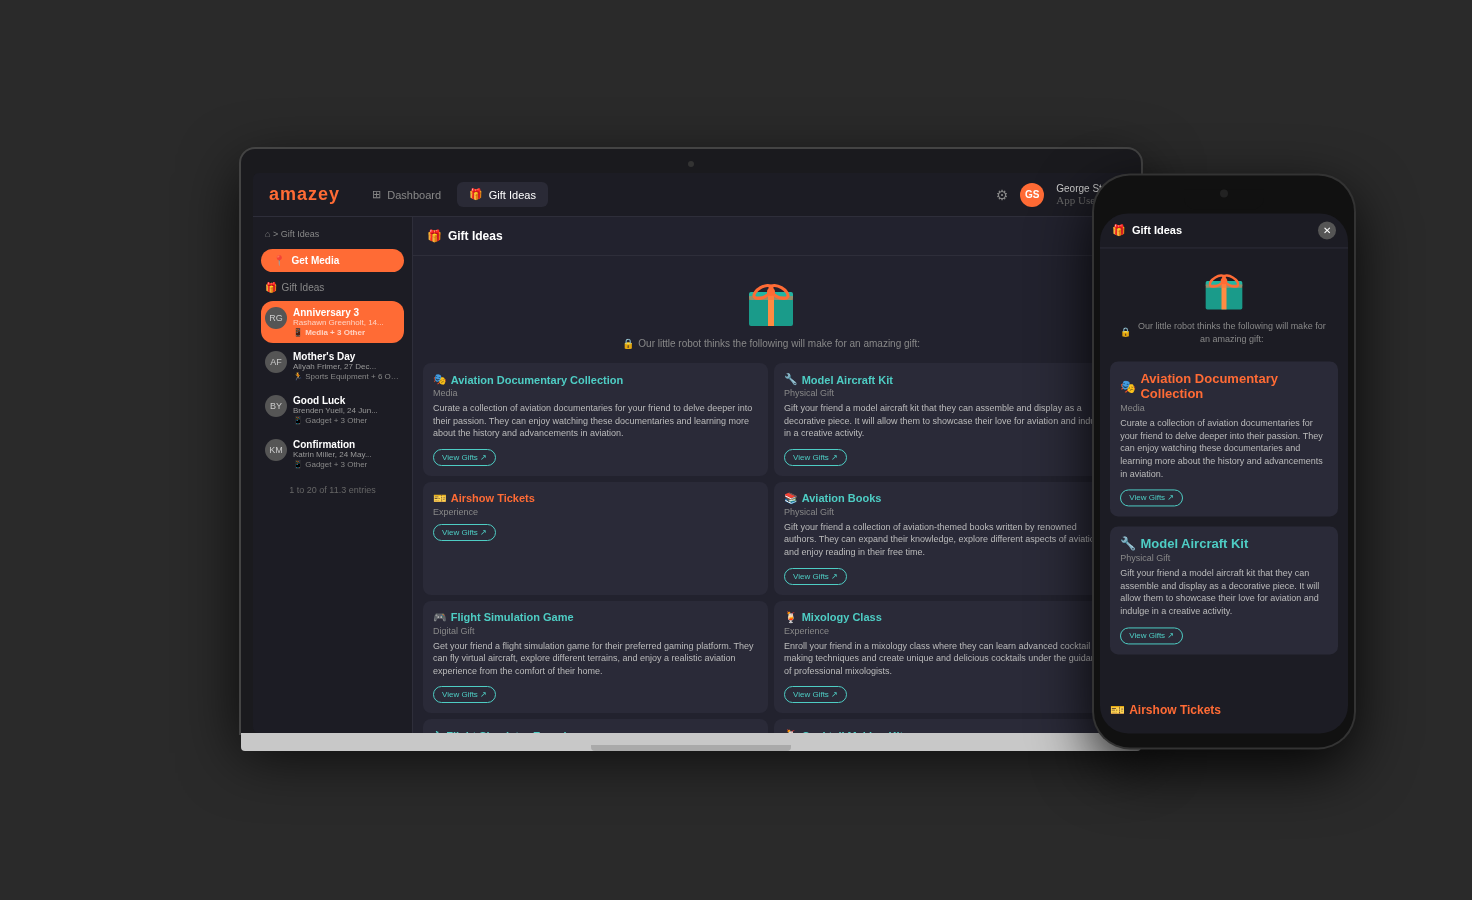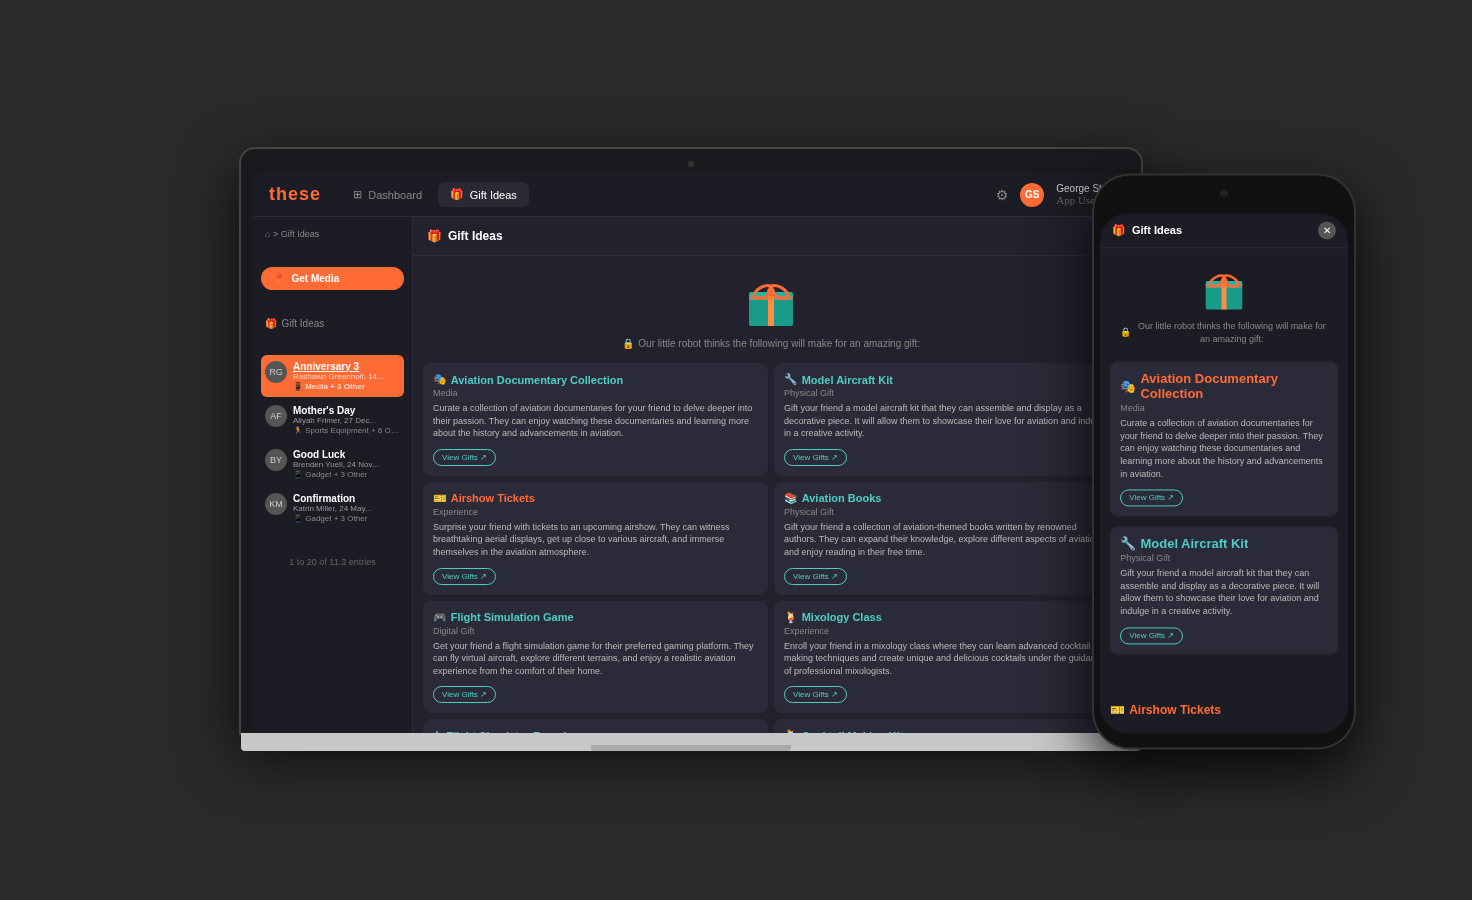--- a/index.html
+++ b/index.html
@@ -98,21 +98,21 @@
     .user-role { font-size: 11px; color: #666; font-family: Liberation Serif, serif; }
 
     
     .sidebar {
       width: 160px;
       background: #1c1c24;
       border-right: 1px solid #2e2e3a;
       padding: 12px 8px;
       display: flex;
       flex-direction: column;
-      gap: 24px;
+      gap: 6px;
       overflow-y: auto;
       flex-shrink: 0;
     }
     .breadcrumb { font-size: 9px; color: #666; padding: 0 4px 4px; }
     .breadcrumb span { color: #888; }
     .get-ideas-btn {
       background: #ff6b35;
       color: #fff;
       border: none;
       border-radius: 20px;
@@ -123,32 +123,32 @@
       font-weight: 600;
     }
     .section-label {
       font-size: 10px; color: #888;
       padding: 4px 4px 2px;
       display: flex; align-items: center; gap: 4px;
     }
     .gift-list { display: flex; flex-direction: column; gap: 2px; }
     .gift-item {
       display: flex; align-items: flex-start; gap: 6px;
-      padding: 6px 4px; border-radius: 6px; cursor: pointer;
+      padding: 6px 4px; border-radius: 12px; cursor: pointer;
     }
     .gift-item.active { background: #ff6b35; }
     .gift-item-avatar {
       width: 22px; height: 22px; border-radius: 50%;
       background: #555; flex-shrink: 0;
       overflow: hidden; display: flex; align-items: center; justify-content: center;
       font-size: 9px; color: #ccc;
     }
     .gift-item-info { flex: 1; min-width: 0; }
     .gift-item-name { font-size: 10px; color: #fff; font-weight: 600; white-space: nowrap; overflow: hidden; text-overflow: ellipsis; }
-    .gift-item.active .gift-item-name { color: #fff; text-decoration: underline; }
+    .gift-item.active .gift-item-name { color: #fff; }
     .gift-item-date { font-size: 8px; color: #999; }
     .gift-item.active .gift-item-date { color: rgba(255,255,255,0.7); }
     .gift-item-tags { font-size: 8px; color: #888; margin-top: 1px; white-space: nowrap; overflow: hidden; text-overflow: ellipsis; }
     .gift-item.active .gift-item-tags { color: rgba(255,255,255,0.7); font-weight: bold; }
     .pagination { font-size: 9px; color: #666; text-align: center; padding: 4px; }
 
     
     .main-content {
       flex: 1;
       display: flex;
@@ -343,21 +343,21 @@
 </head>
 <body>
 
 <div class="laptop-wrapper">
   <div class="laptop-screen-bezel">
     <div class="laptop-camera"></div>
     <div class="laptop-screen">
 
       <div class="top-bar">
         <div class="top-bar-left">
-          <div class="logo">these</div>
+          <div class="logo">amazey</div>
           <div class="nav-tabs">
             <div class="nav-tab">
               <span>⊞</span>
               <span>Dashboard</span>
             </div>
             <div class="nav-tab active">
               <span>🎁</span>
               <span>Gift Ideas</span>
             </div>
           </div>
@@ -408,21 +408,21 @@
                 <div class="gift-item-tags">
                   <span>🏃</span>
                   <span>Sports Equipment + 6 Other</span>
                 </div>
               </div>
             </div>
             <div class="gift-item">
               <div class="gift-item-avatar">BY</div>
               <div class="gift-item-info">
                 <div class="gift-item-name">Good Luck</div>
-                <div class="gift-item-date">Brenden Yuell, 24 Nov...</div>
+                <div class="gift-item-date">Brenden Yuell, 24 Jun...</div>
                 <div class="gift-item-tags">
                   <span>📱</span>
                   <span>Gadget + 3 Other</span>
                 </div>
               </div>
             </div>
             <div class="gift-item">
               <div class="gift-item-avatar">KM</div>
               <div class="gift-item-info">
                 <div class="gift-item-name">Confirmation</div>
@@ -485,21 +485,20 @@
                   <div class="gift-card-desc">Gift your friend a model aircraft kit that they can assemble and display as a decorative piece. It will allow them to showcase their love for aviation and indulge in a creative activity.</div>
                   <button class="view-gifts-btn">View Gifts ↗</button>
                 </div>
 
                 <div class="gift-card">
                   <div class="gift-card-title orange">
                     <span>🎫</span>
                     <span>Airshow Tickets</span>
                   </div>
                   <div class="gift-card-type">Experience</div>
-                  <div class="gift-card-desc">Surprise your friend with tickets to an upcoming airshow. They can witness breathtaking aerial displays, get up close to various aircraft, and immerse themselves in the aviation atmosphere.</div>
                   <button class="view-gifts-btn">View Gifts ↗</button>
                 </div>
 
                 <div class="gift-card">
                   <div class="gift-card-title">
                     <span>📚</span>
                     <span>Aviation Books</span>
                   </div>
                   <div class="gift-card-type">Physical Gift</div>
                   <div class="gift-card-desc">Gift your friend a collection of aviation-themed books written by renowned authors. They can expand their knowledge, explore different aspects of aviation, and enjoy reading in their free time.</div>

